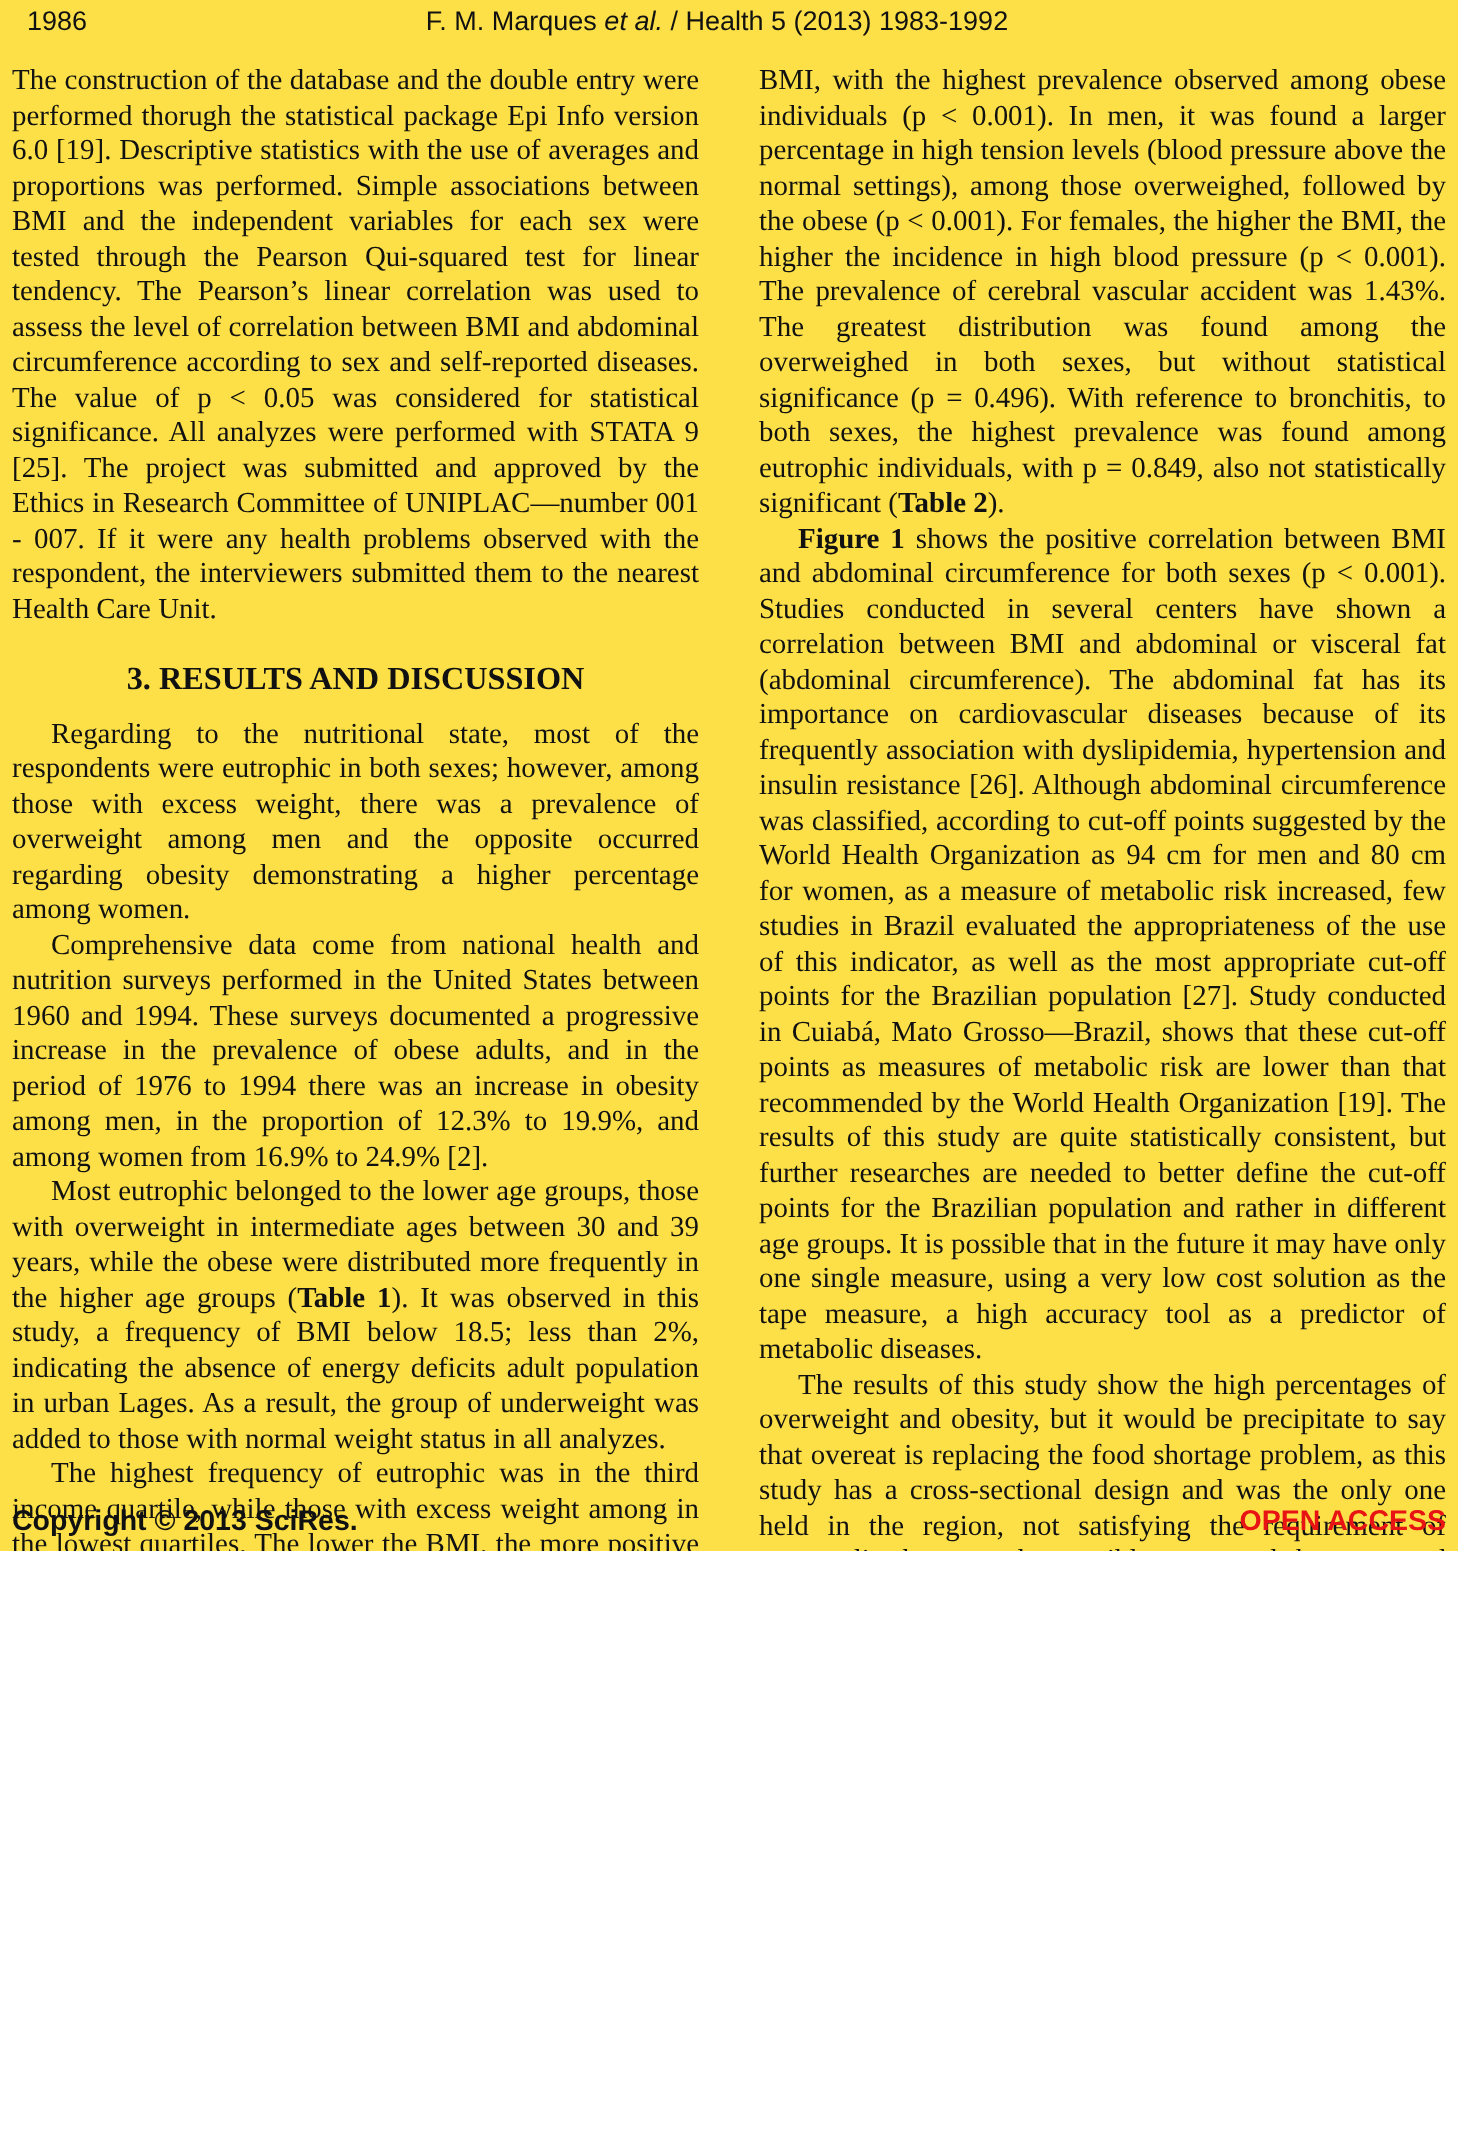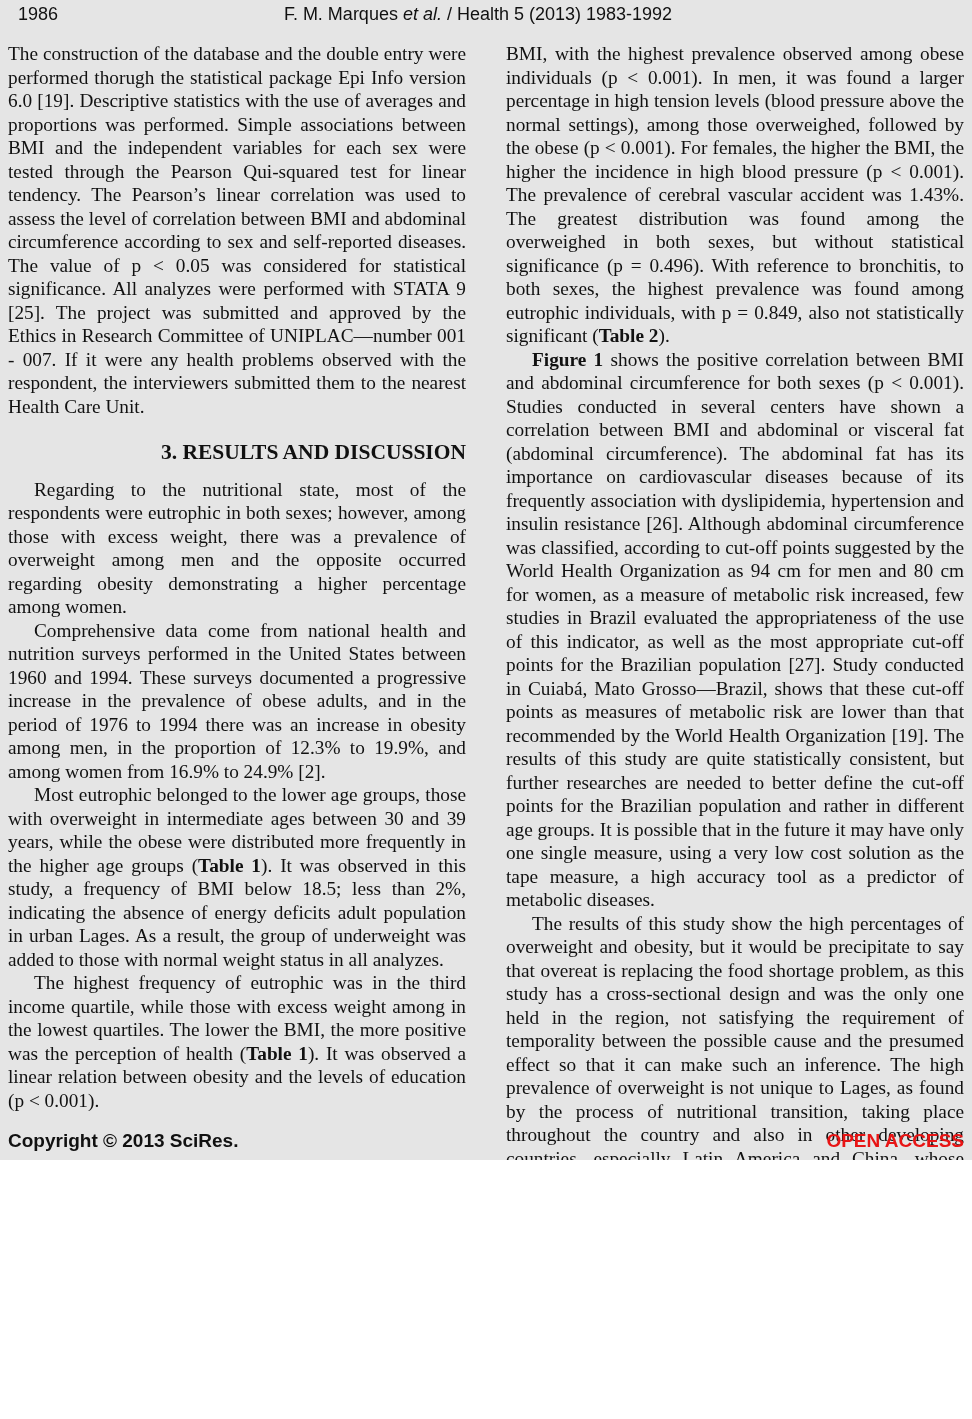--- a/index.html
+++ b/index.html
@@ -3,22 +3,22 @@
 <meta charset="utf-8">
 <style>
   html, body {
     margin: 0;
     padding: 0;
     background: #ffffff;
   }
   .page {
     position: relative;
     width: 972px;
-    height: 1160px;
-    background: #e5e5e5;
+    height: 1034px;
+    background: #fde047;
     overflow: hidden;
     box-sizing: border-box;
     color: #111111;
   }
   .page-header {
     position: relative;
     height: 26px;
     padding-top: 4px;
     font-family: "Liberation Sans", sans-serif;
     font-size: 18px;
@@ -56,21 +56,21 @@
     text-indent: 0;
   }
   .column p.indent {
     text-indent: 26px;
   }
   .column h2 {
     font-family: "Liberation Serif", serif;
     font-size: 21.5px;
     font-weight: bold;
     margin: 23px 0 13px 0;
-    text-align: right;
+    text-align: center;
   }
   .page-footer {
     position: absolute;
     left: 8px;
     right: 8px;
     bottom: 8px;
     display: flex;
     justify-content: space-between;
     font-family: "Liberation Sans", sans-serif;
     font-weight: bold;

